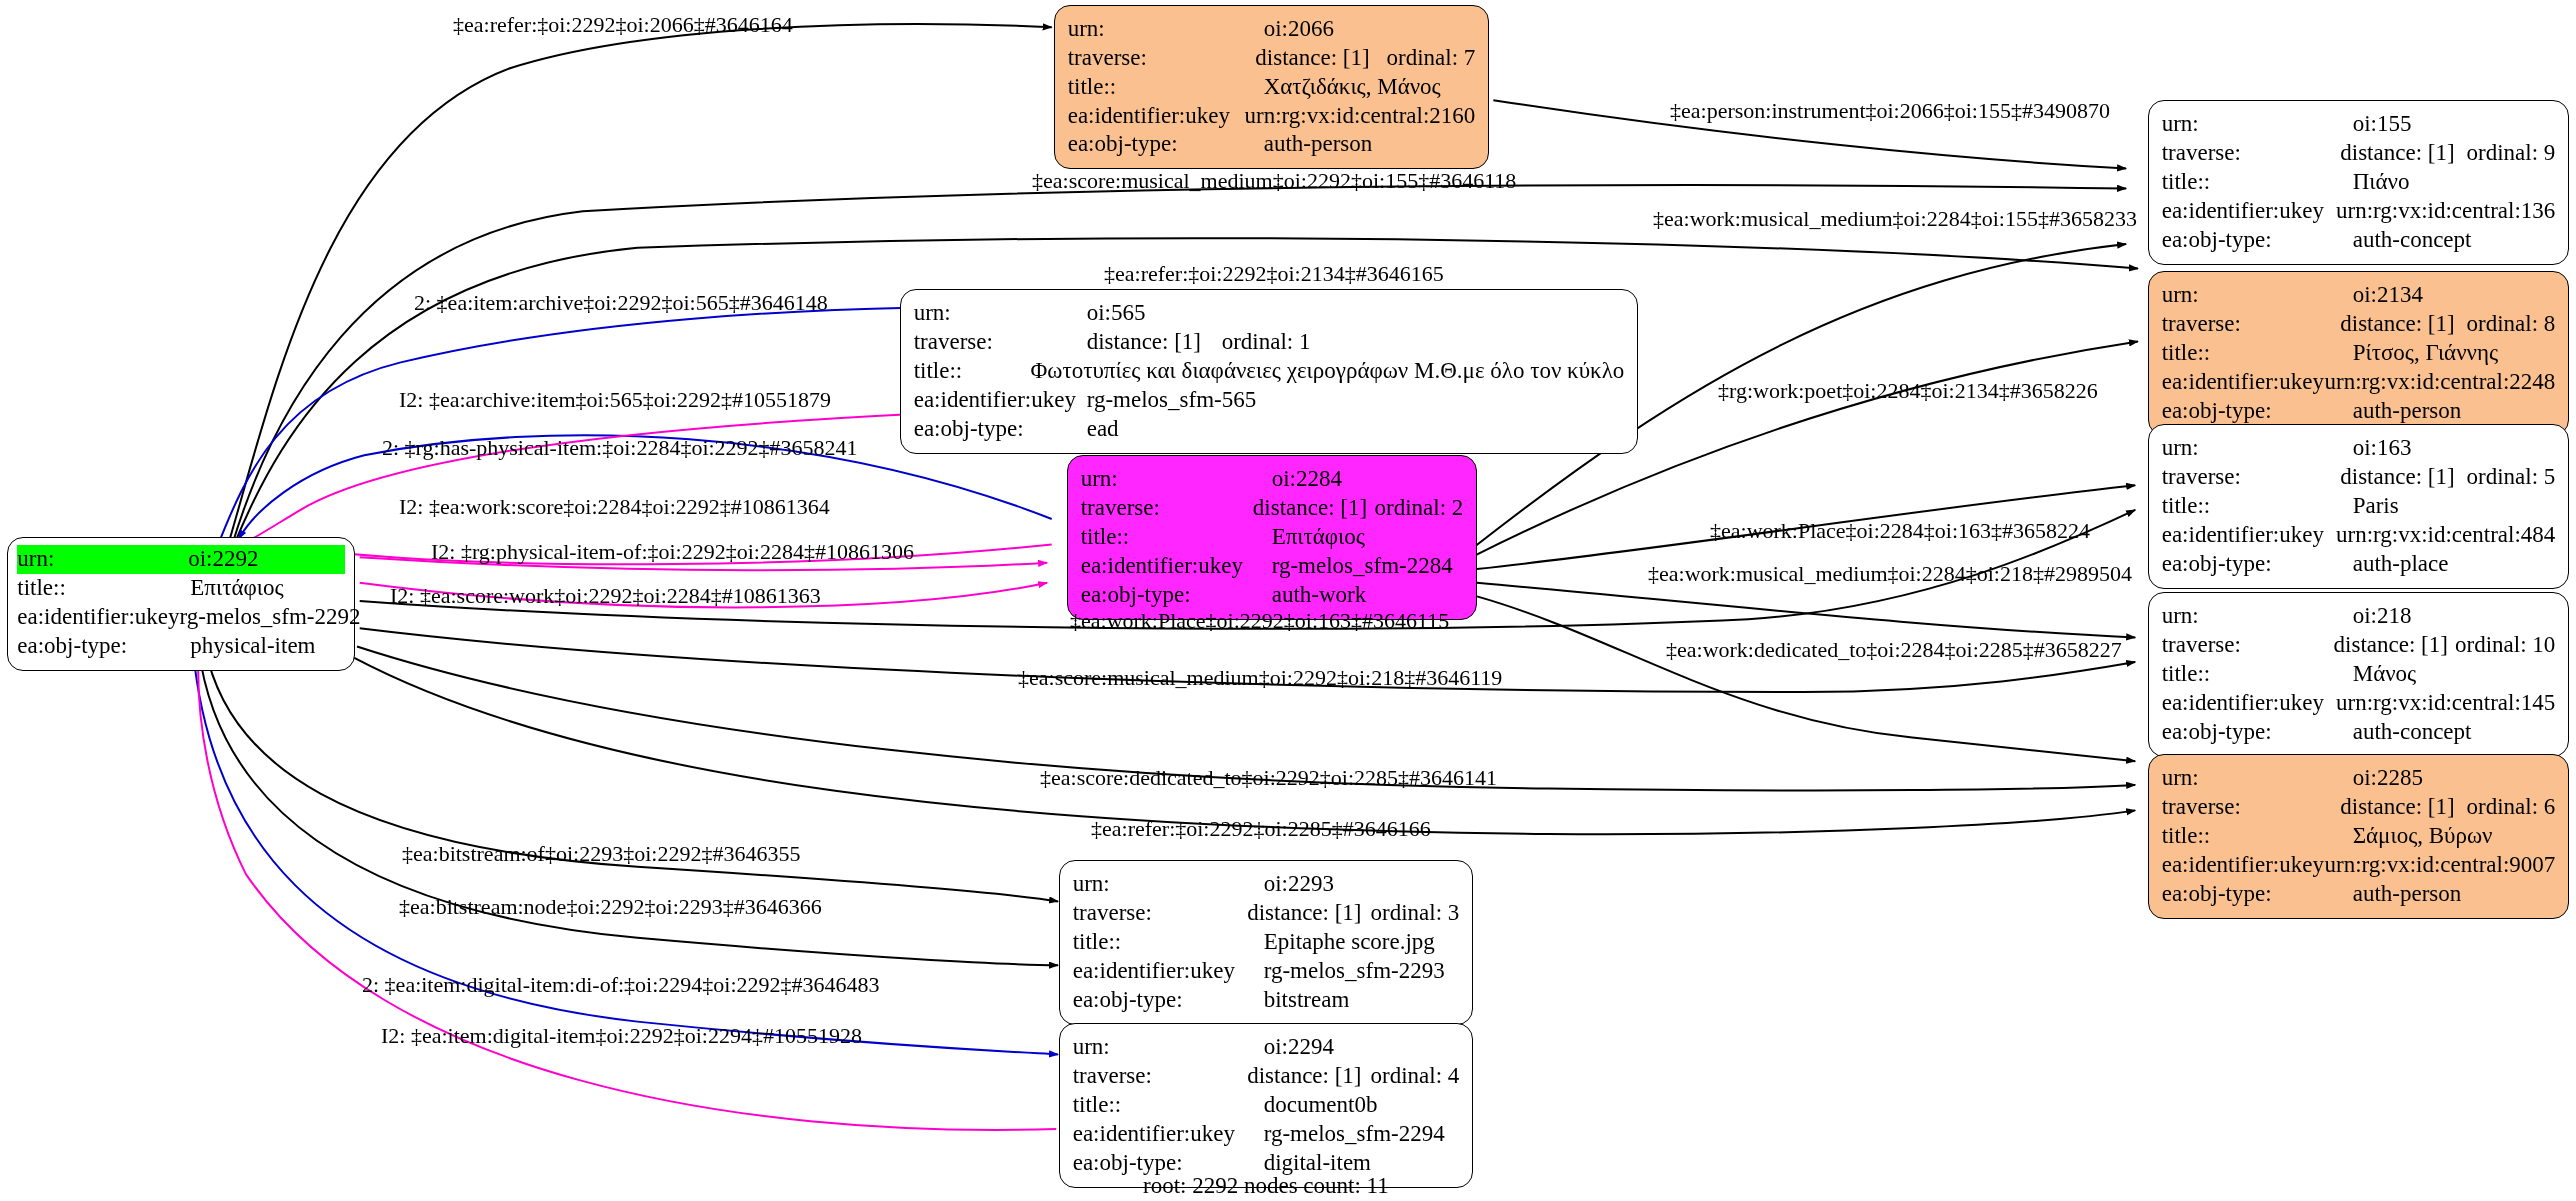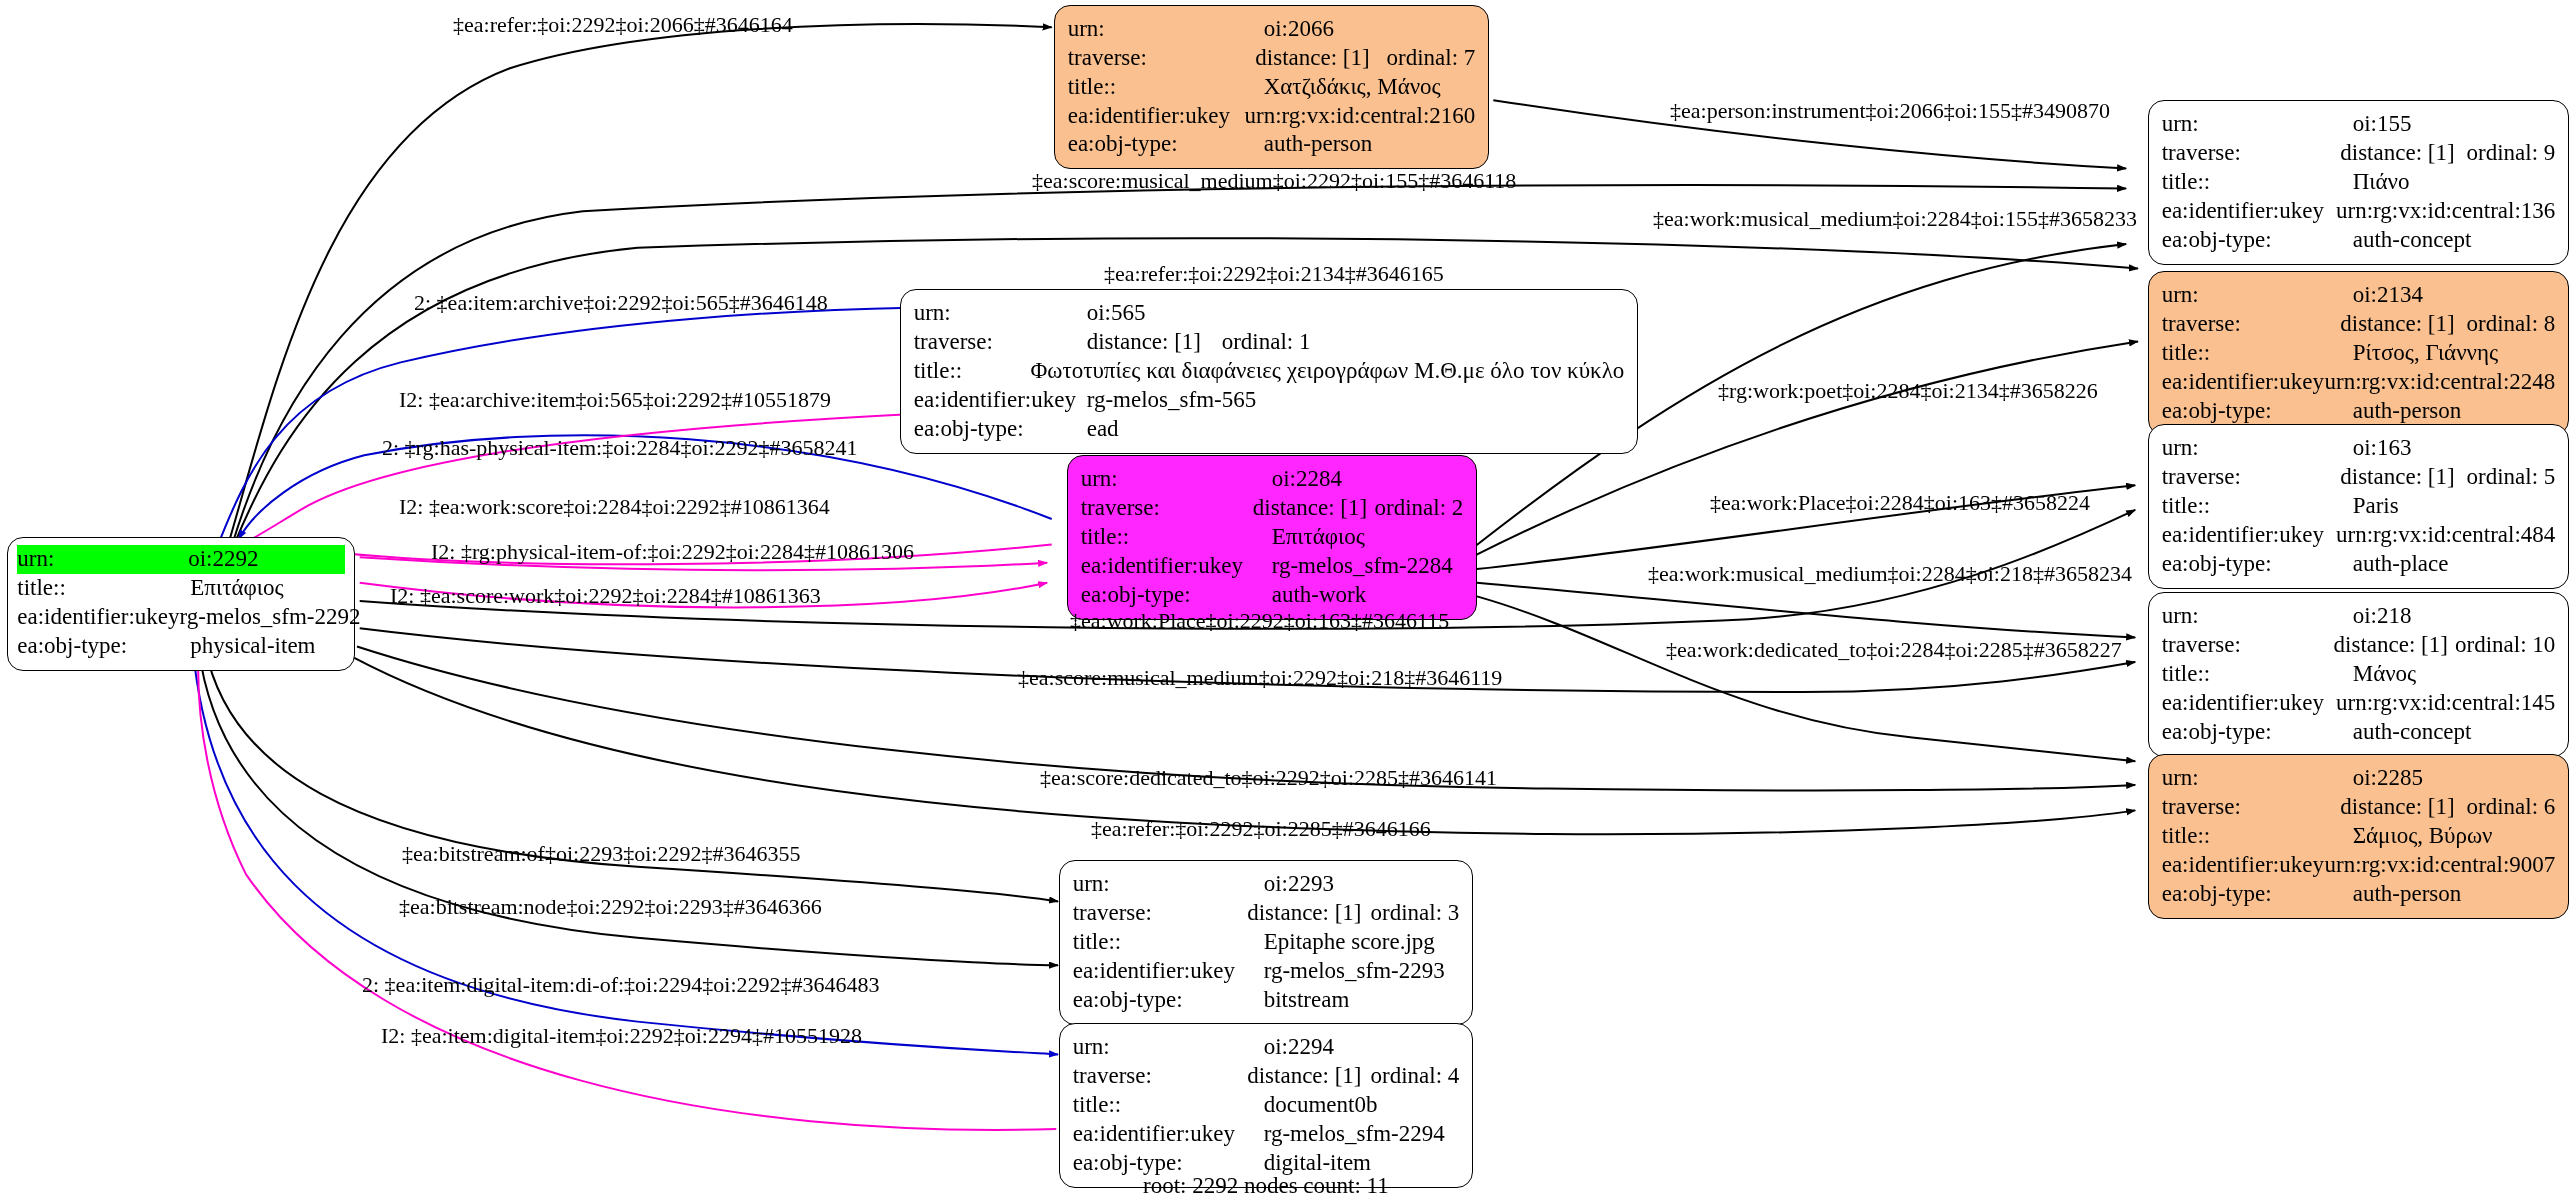--- a/index.html
+++ b/index.html
@@ -382,23 +382,23 @@
   <div class="elabel" style="left:453px;  top:12px;">‡ea:refer:‡oi:2292‡oi:2066‡#3646164</div>
   <div class="elabel" style="left:1670px; top:98px;">‡ea:person:instrument‡oi:2066‡oi:155‡#3490870</div>
   <div class="elabel" style="left:1032px; top:168px;">‡ea:score:musical_medium‡oi:2292‡oi:155‡#3646118</div>
   <div class="elabel" style="left:1653px; top:206px;">‡ea:work:musical_medium‡oi:2284‡oi:155‡#3658233</div>
   <div class="elabel" style="left:1104px; top:229px;margin-top:32px;">‡ea:refer:‡oi:2292‡oi:2134‡#3646165</div>
   <div class="elabel" style="left:414px;  top:290px;">2: ‡ea:item:archive‡oi:2292‡oi:565‡#3646148</div>
   <div class="elabel" style="left:399px;  top:387px;">I2: ‡ea:archive:item‡oi:565‡oi:2292‡#10551879</div>
   <div class="elabel" style="left:1718px; top:378px;">‡rg:work:poet‡oi:2284‡oi:2134‡#3658226</div>
   <div class="elabel" style="left:382px;  top:435px;">2: ‡rg:has-physical-item:‡oi:2284‡oi:2292‡#3658241</div>
   <div class="elabel" style="left:399px;  top:494px;">I2: ‡ea:work:score‡oi:2284‡oi:2292‡#10861364</div>
-  <div class="elabel" style="left:1710px; top:490px;">‡ea:work:Place‡oi:2284‡oi:163‡#3658224</div>
+  <div class="elabel" style="left:1710px; top:518px;">‡ea:work:Place‡oi:2284‡oi:163‡#3658224</div>
   <div class="elabel" style="left:390px;  top:539px;margin-left:41px;">I2: ‡rg:physical-item-of:‡oi:2292‡oi:2284‡#10861306</div>
-  <div class="elabel" style="left:1648px; top:561px;">‡ea:work:musical_medium‡oi:2284‡oi:218‡#3658234</div>
+  <div class="elabel" style="left:1648px; top:561px;">‡ea:work:musical_medium‡oi:2284‡oi:218‡#2989504</div>
   <div class="elabel" style="left:390px;  top:583px;">I2: ‡ea:score:work‡oi:2292‡oi:2284‡#10861363</div>
   <div class="elabel" style="left:1070px; top:608px;">‡ea:work:Place‡oi:2292‡oi:163‡#3646115</div>
   <div class="elabel" style="left:1666px; top:637px;">‡ea:work:dedicated_to‡oi:2284‡oi:2285‡#3658227</div>
   <div class="elabel" style="left:1018px; top:665px;text-align:center;">‡ea:score:musical_medium‡oi:2292‡oi:218‡#3646119</div>
   <div class="elabel" style="left:1040px; top:765px;">‡ea:score:dedicated_to‡oi:2292‡oi:2285‡#3646141</div>
   <div class="elabel" style="left:1091px; top:816px;">‡ea:refer:‡oi:2292‡oi:2285‡#3646166</div>
   <div class="elabel" style="left:402px;  top:841px;">‡ea:bitstream:of‡oi:2293‡oi:2292‡#3646355</div>
   <div class="elabel" style="left:399px;  top:894px;">‡ea:bitstream:node‡oi:2292‡oi:2293‡#3646366</div>
   <div class="elabel" style="left:362px;  top:972px;">2: ‡ea:item:digital-item:di-of:‡oi:2294‡oi:2292‡#3646483</div>
   <div class="elabel" style="left:381px;  top:1023px;">I2: ‡ea:item:digital-item‡oi:2292‡oi:2294‡#10551928</div>

